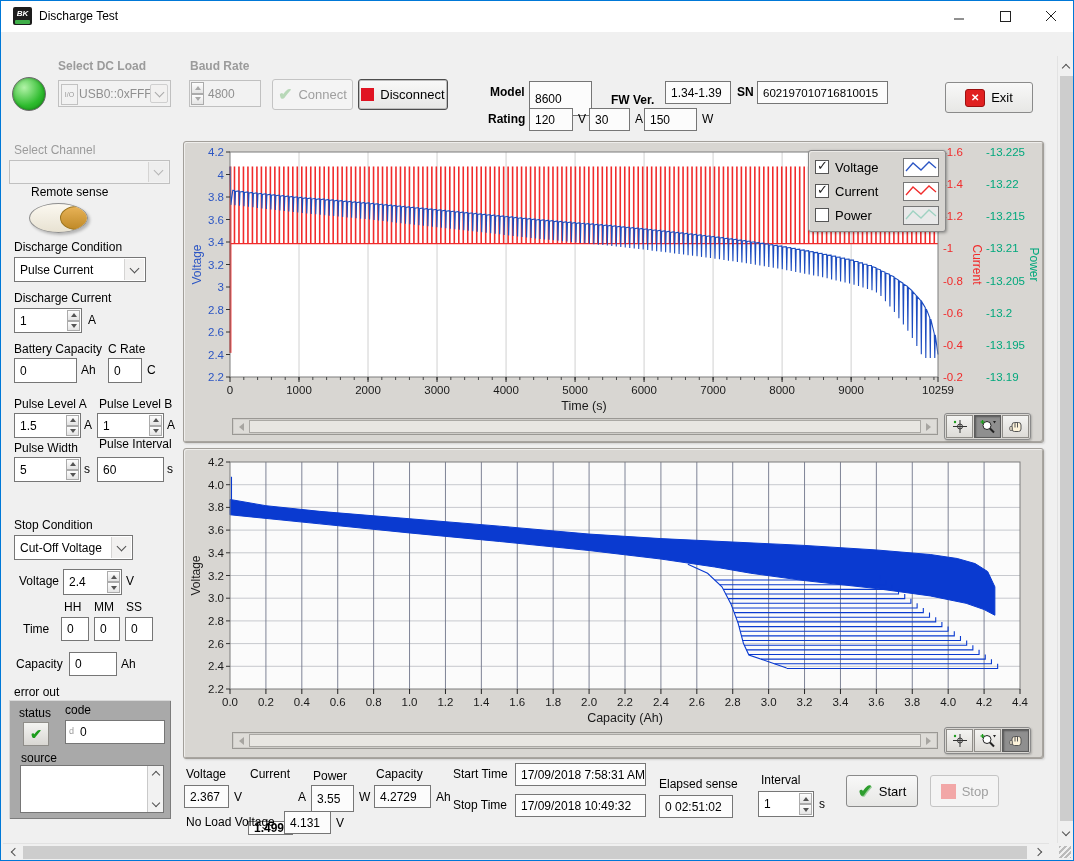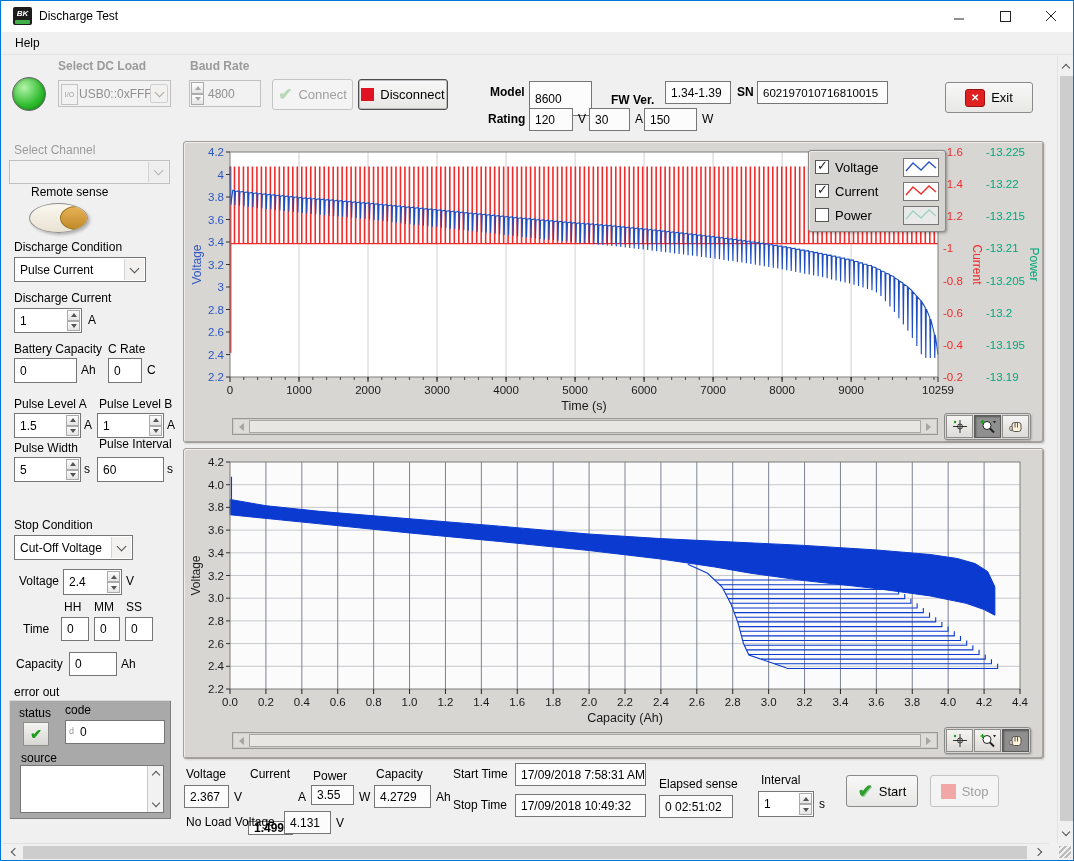--- a/index.html
+++ b/index.html
@@ -85,23 +85,20 @@
         </svg>
     </div>
     <div class="wbtn" style="left:1027px;">
       <svg width="11" height="11">
           <line x1="0" y1="0" x2="10" y2="10" stroke="#222" stroke-width="1"></line>
           <line x1="10" y1="0" x2="0" y2="10" stroke="#222" stroke-width="1"></line>
         </svg>
     </div>
   </div>
 
-  <div class="menubar">
-    <span class="menu-item">Help</span>
-  </div>
 
   <div class="led" style="left:11px;top:76px;width:32px;height:32px;"></div>
 
   <span class="lbl b dim" style="left:57px;top:58px;">Select DC Load</span>
   <div class="fld dis" style="left:57px;top:79px;width:113px;height:27px;padding-left:20px;">
     <span style="position:absolute;left:2px;top:3px;width:15px;height:19px;border:1px solid #c2c2c2;font-size:7px;color:#9a9a9a;display:flex;align-items:center;justify-content:center;">I/O</span>
     <span>USB0::0xFFFF:</span>
     <span class="combo-arrow" style="width:16px;border:1px solid #cfcfcf;border-radius:2px;right:2px;top:3px;bottom:3px;">
         <span class="chev" style="border-color:#a9a9a9;"></span>
       </span>
@@ -846,21 +843,21 @@
     </div>
   <span class="lbl" style="left:233px;top:789px;">V</span>
 
   <span class="lbl" style="left:249px;top:766px;">Current</span>
   <div class="fld ind" style="left:247px;top:820px;width:45px;height:14px;font-weight:bold;">
       <span>1.499</span>
     </div>
   <span class="lbl" style="left:297px;top:789px;">A</span>
 
   <span class="lbl" style="left:312px;top:768px;">Power</span>
-  <div class="fld ind" style="left:310px;top:784px;width:43px;height:20px;">
+  <div class="fld ind" style="left:310px;top:784px;width:43px;height:27px;">
       <span>3.55</span>
     </div>
   <span class="lbl" style="left:358px;top:789px;">W</span>
 
   <span class="lbl" style="left:375px;top:766px;">Capacity</span>
   <div class="fld ind" style="left:373px;top:784px;width:57px;height:23px;">
       <span>4.2729</span>
     </div>
   <span class="lbl" style="left:435px;top:789px;">Ah</span>
 

